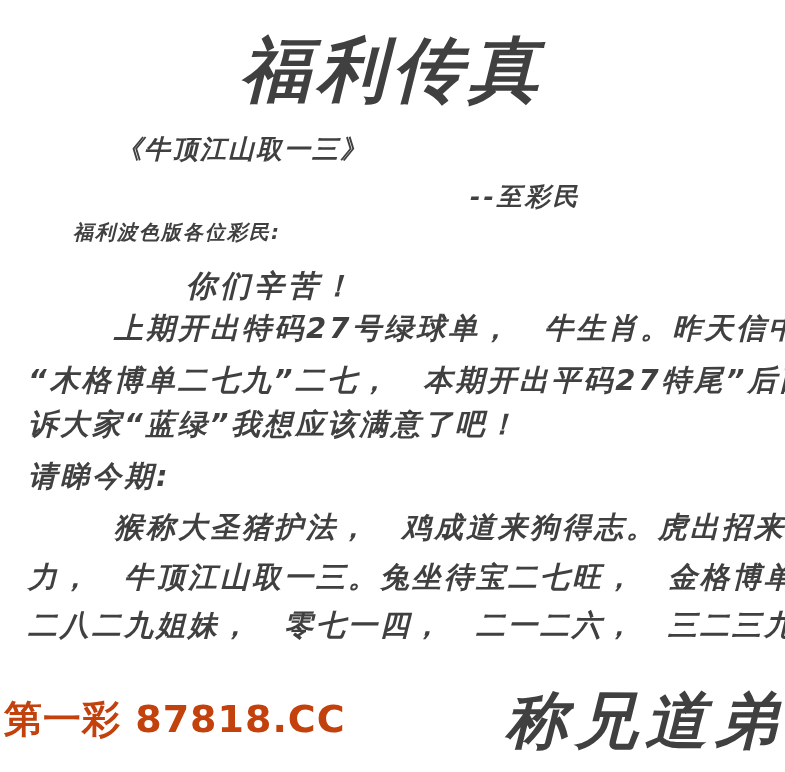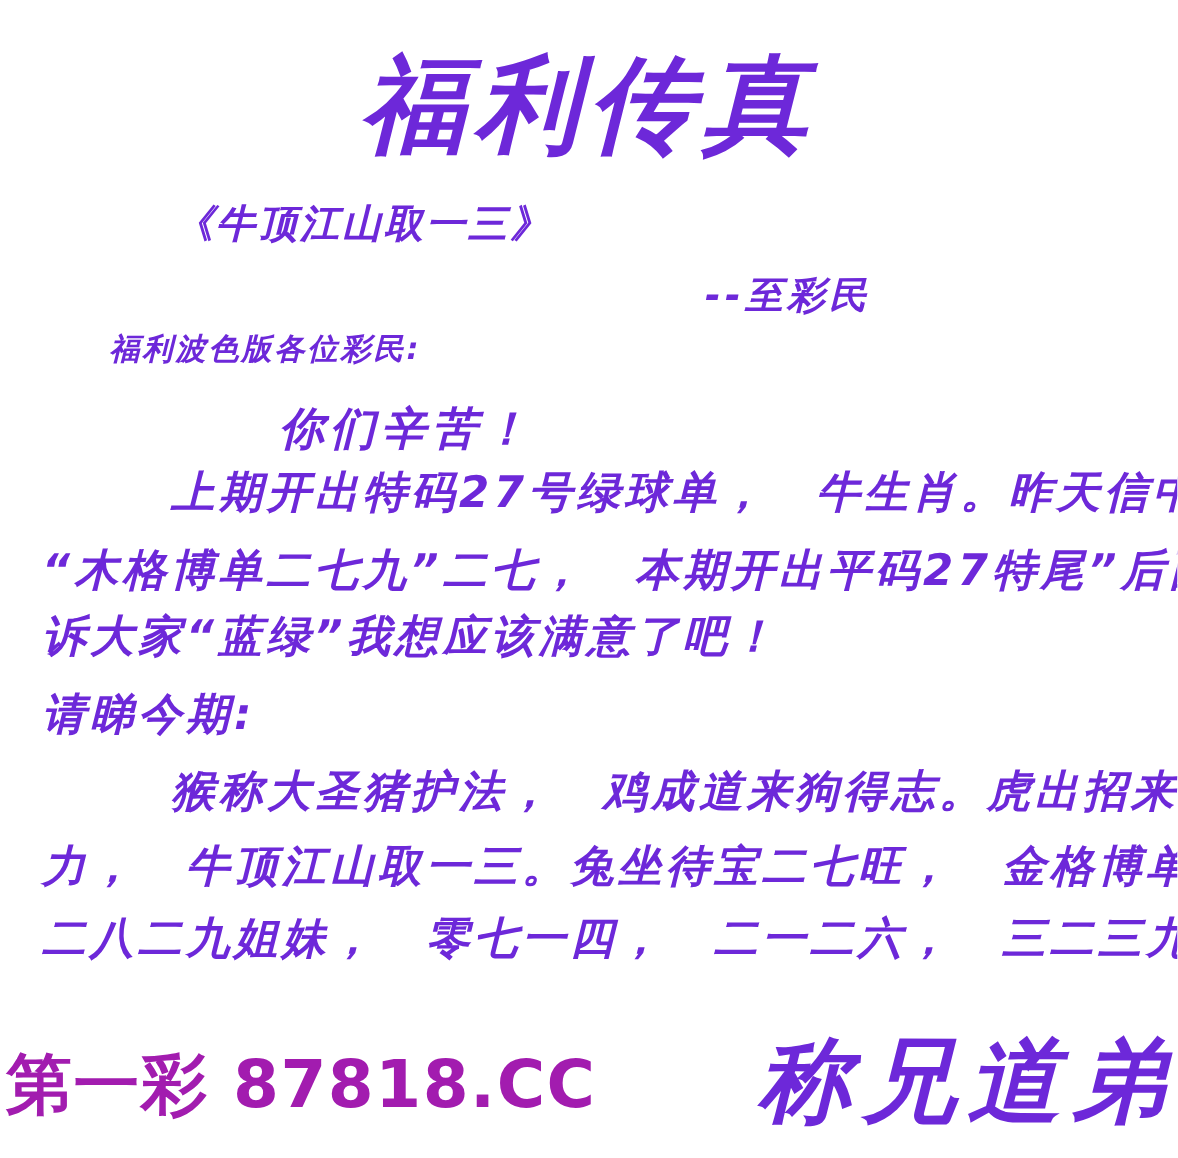--- a/index.html
+++ b/index.html
@@ -13,21 +13,21 @@
     height: 772px;
     background: #ffffff;
     overflow: hidden;
     font-family: "DejaVu Sans", sans-serif;
     color: #141414;
   }
   
   .brush {
     font-style: italic;
     font-weight: 700;
-    color: #6d28d9;
+    color: #404040;
   }
   .page-title {
     position: absolute;
     top: 28px;
     left: 0;
     width: 100%;
     text-align: center;
     font-size: 70px;
     letter-spacing: 6px;
     line-height: 1.2;
@@ -99,25 +99,25 @@
     text-align: right;
     font-size: 62px;
     letter-spacing: 8px;
     z-index: 1;
     margin-top: 29px;
   }
   .watermark {
     position: absolute;
     top: 694px;
     left: 4px;
-    font-size: 44px;
+    font-size: 38px;
     font-weight: 800;
     font-style: normal;
     letter-spacing: 1px;
-    color: #a21caf;
+    color: #c2410c;
     z-index: 2;
     mix-blend-mode: multiply;
     white-space: nowrap;
   }
 </style>
 </head>
 <body>
 
 <div class="page">
 

